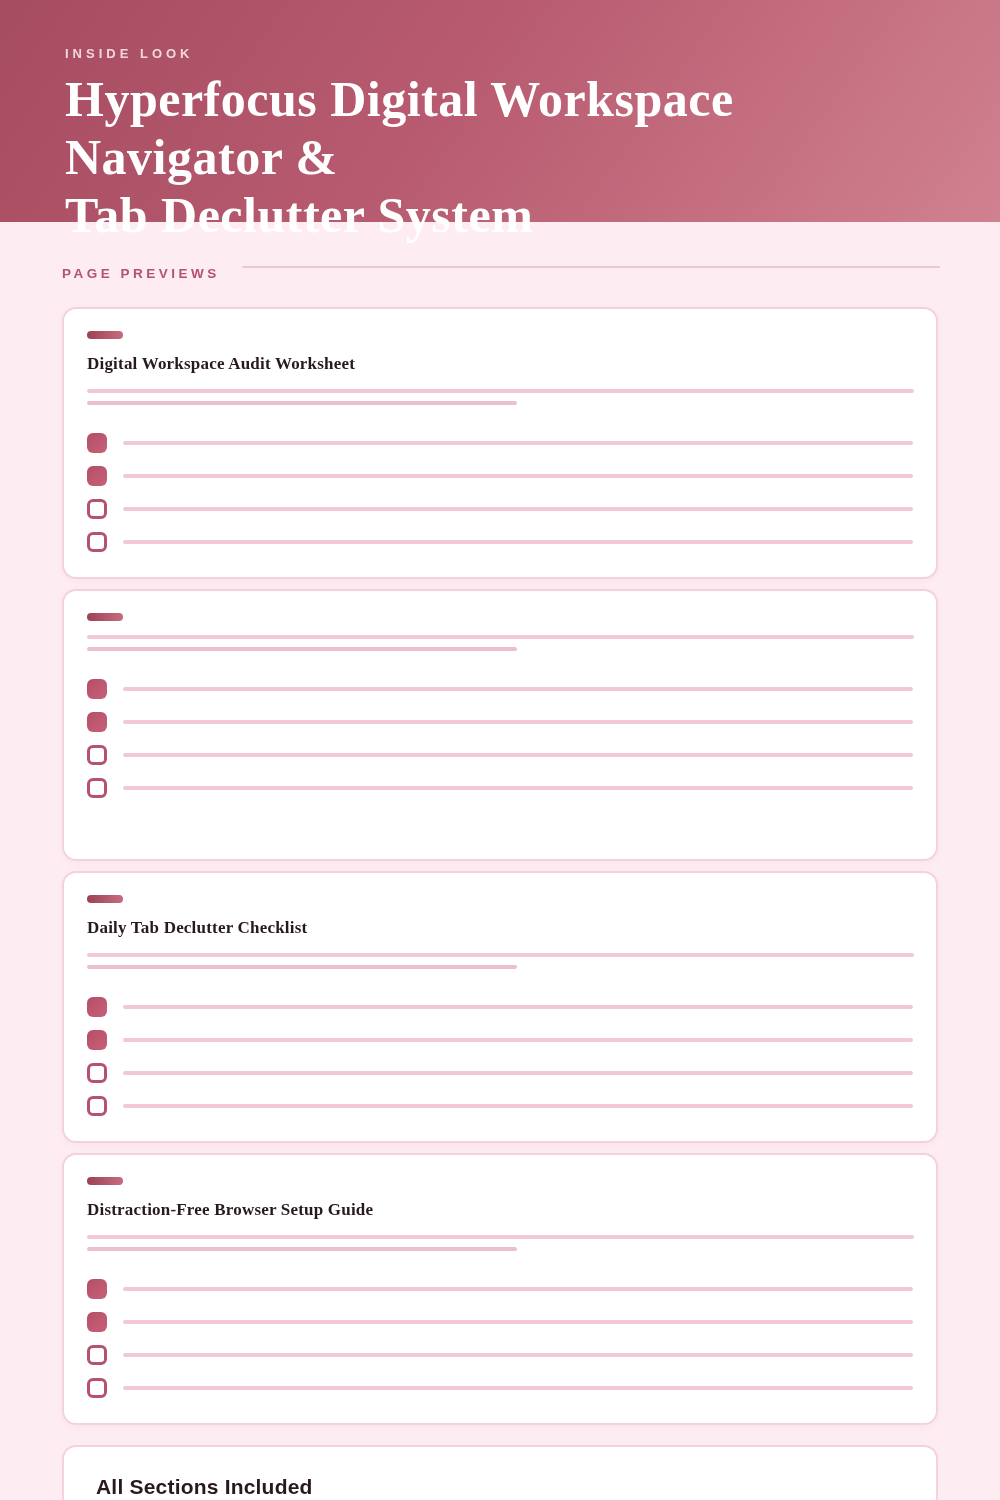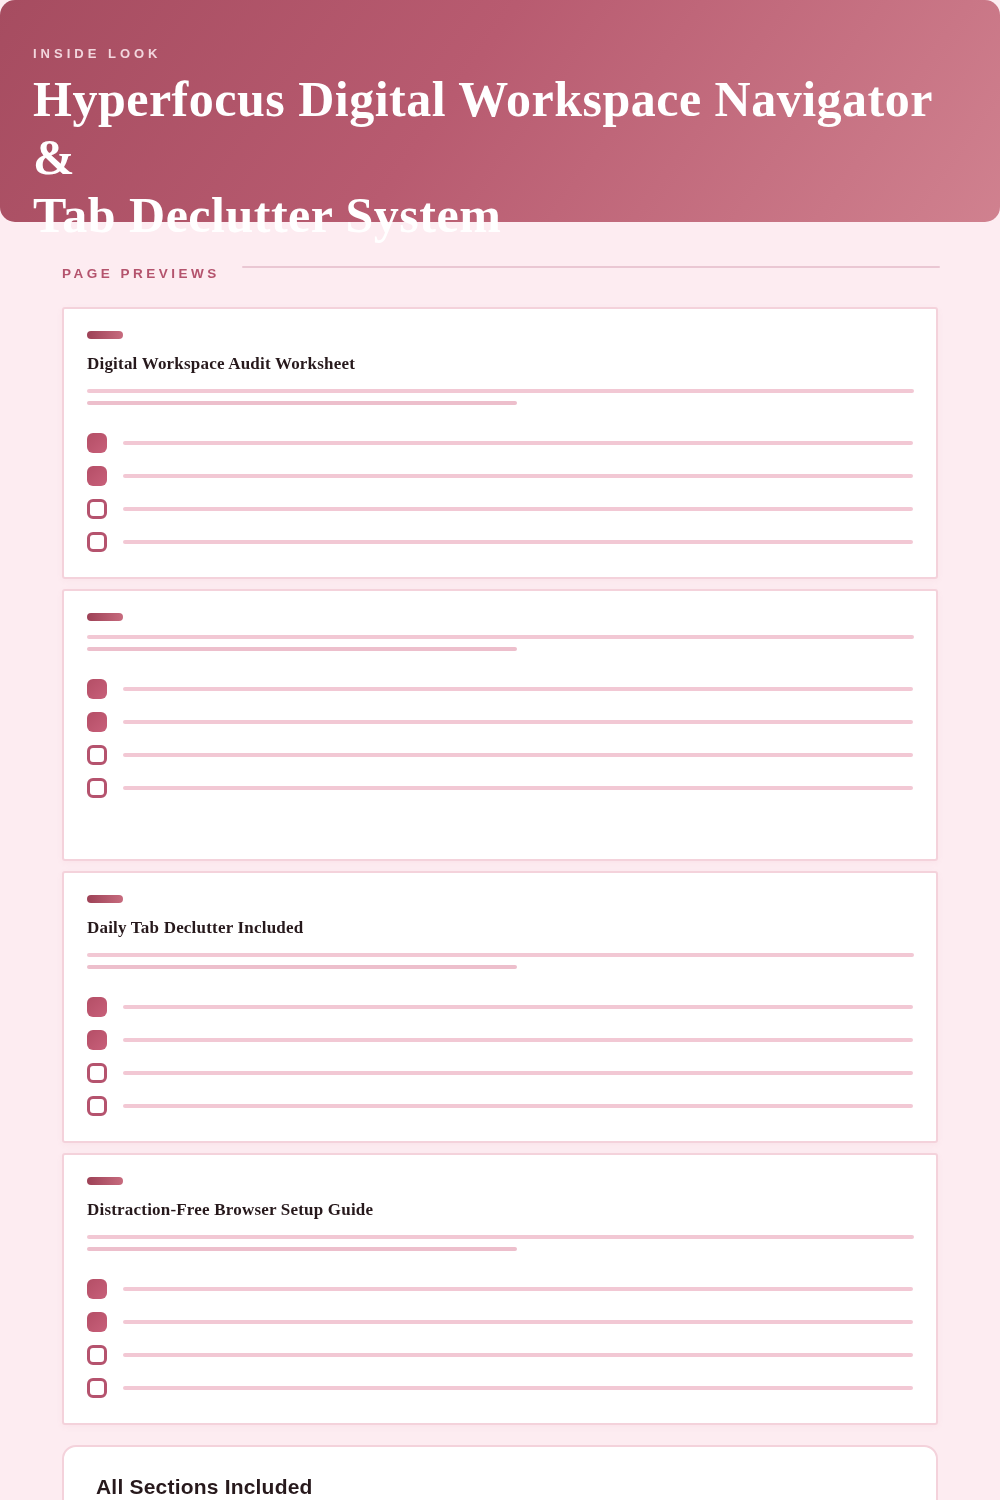--- a/index.html
+++ b/index.html
@@ -7,22 +7,21 @@
   body {
     font-family: "Liberation Sans", sans-serif;
     background: #fdecf1;
     position: relative;
   }
 
   
   .hero {
     height: 222px;
     background: linear-gradient(125deg, #a64c60 0%, #b85b70 45%, #d0818f 100%);
-    padding: 46px 65px 0 33px;
-    border-radius: 15px;
+    padding: 46px 65px 0 65px;
   }
   .hero-eyebrow {
     font-size: 13px;
     font-weight: bold;
     letter-spacing: 4px;
     color: #f2d6dd;
     text-transform: uppercase;
   }
   .hero-title {
     margin-top: 9px;
@@ -56,21 +55,21 @@
     border-radius: 1px;
   }
 
   
   .cards-wrap { margin: 26px 62px 0 62px; }
   .preview-card {
     width: 876px;
     height: 272px;
     background: #ffffff;
     border: 2px solid #f4d2db;
-    border-radius: 3px;
+    border-radius: 14px;
     padding: 22px 22px 0 23px;
     margin-bottom: 10px;
     box-shadow: 0 2px 6px rgba(200, 120, 140, 0.06);
   }
   .accent-bar {
     width: 36px;
     height: 8px;
     border-radius: 4px;
     background: linear-gradient(90deg, #9d4156 0%, #c76b7e 100%);
   }
@@ -203,21 +202,21 @@
         </div>
         <div class="check-row">
           <span class="checkbox empty"></span>
           <span class="row-line"></span>
         </div>
       </div>
   </section>
 
   <section class="preview-card">
     <div class="accent-bar"></div>
-    <h2 class="card-title">Daily Tab Declutter Included</h2>
+    <h2 class="card-title">Daily Tab Declutter Checklist</h2>
     <div class="skeleton-line-1"></div>
     <div class="skeleton-line-2"></div>
     <div class="check-rows">
         <div class="check-row">
           <span class="checkbox filled"></span>
           <span class="row-line"></span>
         </div>
         <div class="check-row">
           <span class="checkbox filled"></span>
           <span class="row-line"></span>

